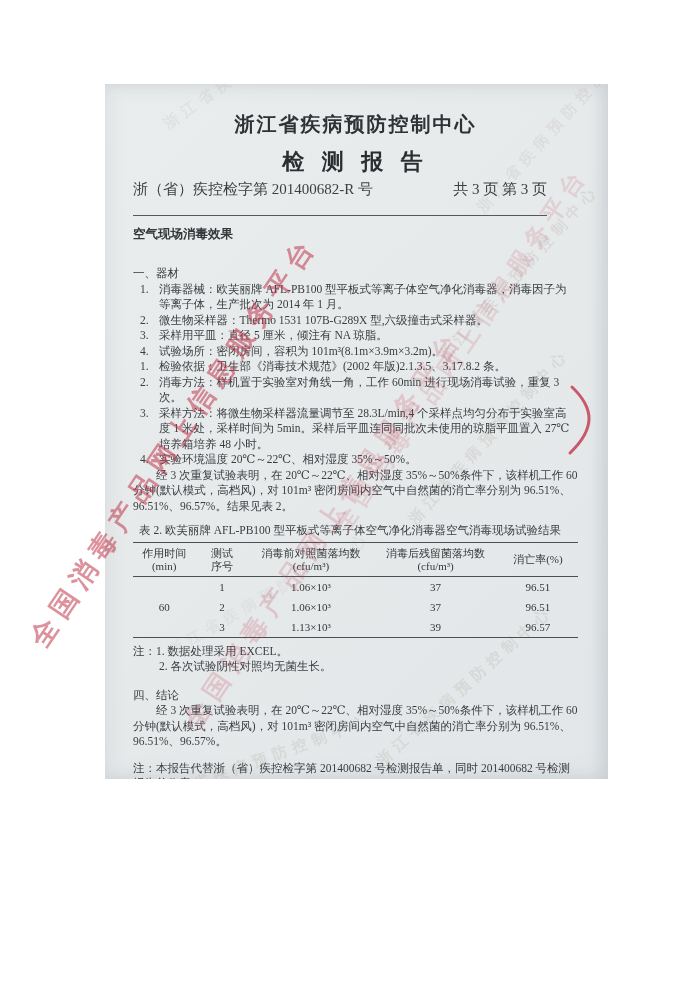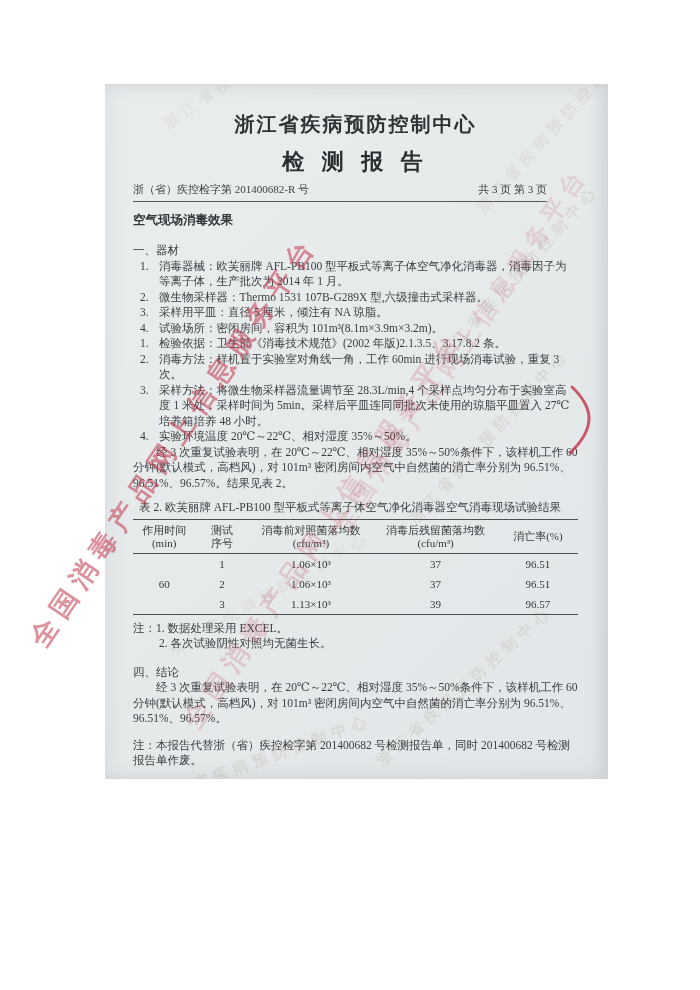--- a/index.html
+++ b/index.html
@@ -60,34 +60,34 @@
     margin-top: 13px;
     color: #2b2e30;
     font-weight: 700;
   }
   .refline {
     margin-top: 7px;
     width: 414px;
     display: flex;
     justify-content: space-between;
     align-items: flex-end;
-    font-size: 11px;
-    padding-bottom: 3px;
+    font-size: 15px;
+    padding-bottom: 17px;
     border-bottom: 1.5px solid #55585b;
     color: #3c3f42;
   }
   .subtitle {
     margin-top: 11px;
     text-align: left;
     font-size: 12.5px;
     font-weight: 700;
     color: #35383a;
   }
   .sec-h { margin-top: 5px; color: #35383a; }
-  .sec-h.first { margin-top: 15px; }
+  .sec-h.first { margin-top: 24px; }
   .li { position: relative; padding-left: 26px; }
   .li .num { position: absolute; left: 7px; top: 0; }
   .para { text-indent: 2em; }
   .tbl-caption { margin-top: 9px; padding-left: 6px; }
 
   
   table.results {
     margin-top: 3px;
     width: 100%;
     border-collapse: collapse;

